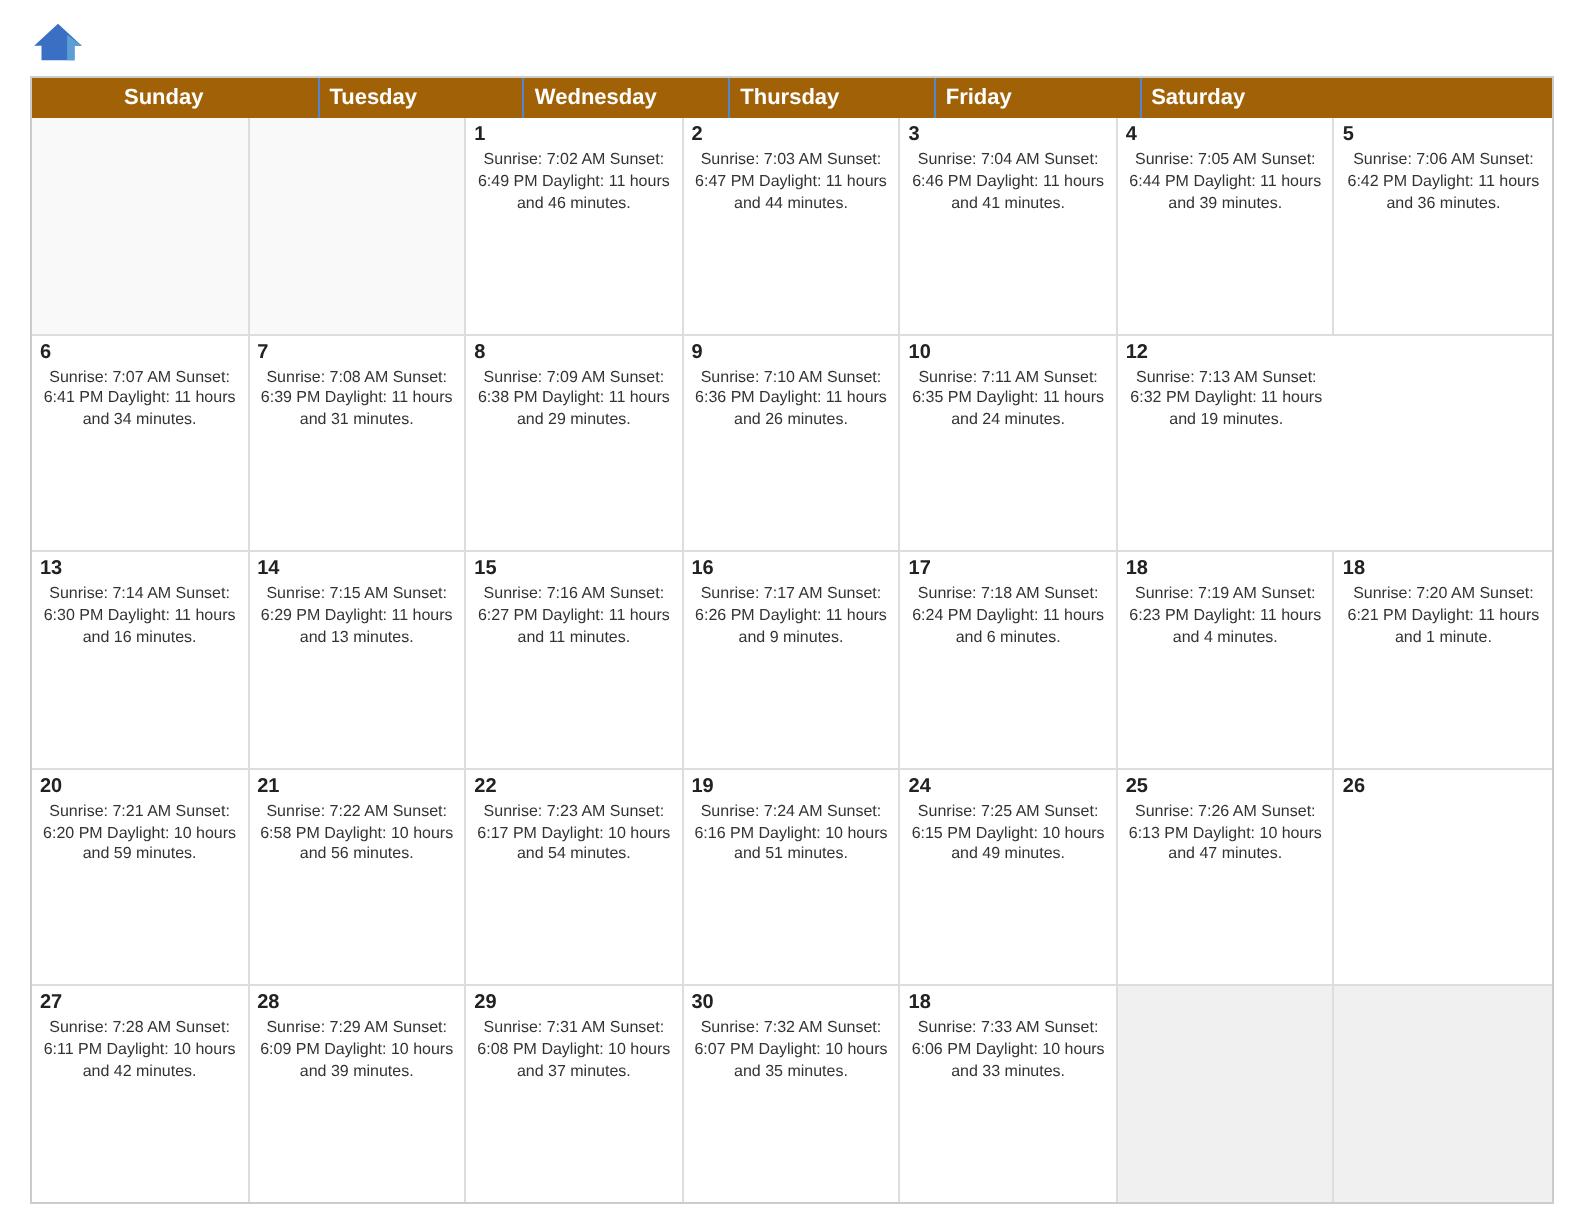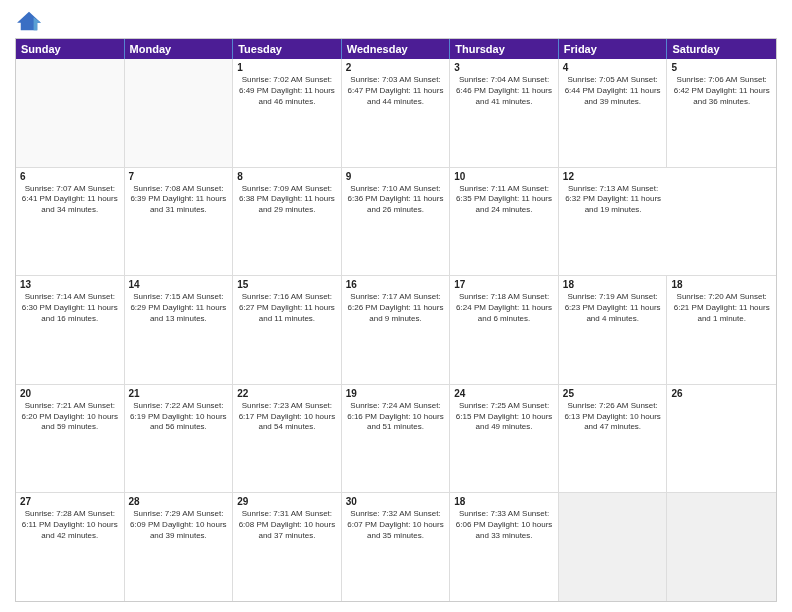--- a/index.html
+++ b/index.html
@@ -55,21 +55,22 @@
     }
     .calendar {
       flex: 1;
       display: flex;
       flex-direction: column;
       border: 1px solid #ccc;
     }
     .cal-header-row {
       display: grid;
       grid-template-columns: repeat(7, 1fr);
-      background: #4c1d95;
+      background: #a16207;
+      padding-left: 41px;
     }
     .cal-header-cell {
       color: #fff;
       font-size: 11px;
       font-weight: bold;
       padding: 4px 5px;
       text-align: left;
       border-right: 1px solid #5585d0;
     }
     .cal-header-cell:last-child { border-right: none; }
@@ -128,21 +129,20 @@
     </div>
     <div class="title-block">
       <h1></h1>
       <p></p>
     </div>
   </div>
 
   <div class="calendar">
     <div class="cal-header-row">
     <div class="cal-header-cell">Sunday</div>
-        <div class="cal-header-cell">Monday</div>
         <div class="cal-header-cell">Tuesday</div>
         <div class="cal-header-cell">Wednesday</div>
         <div class="cal-header-cell">Thursday</div>
         <div class="cal-header-cell">Friday</div>
         <div class="cal-header-cell">Saturday</div>
       </div>
     <div class="cal-body">
     <div class="cal-row">
           <div class="cal-cell empty"></div>
           <div class="cal-cell empty"></div>
@@ -262,21 +262,21 @@
         <div class="cal-row">
           <div class="cal-cell">
             <span class="day-num">20</span>
             <div class="cell-info">Sunrise: 7:21 AM
 Sunset: 6:20 PM
 Daylight: 10 hours and 59 minutes.</div>
           </div>
           <div class="cal-cell">
             <span class="day-num">21</span>
             <div class="cell-info">Sunrise: 7:22 AM
-Sunset: 6:19 PM
+Sunset: 6:58 PM
 Daylight: 10 hours and 56 minutes.</div>
           </div>
           <div class="cal-cell">
             <span class="day-num">22</span>
             <div class="cell-info">Sunrise: 7:23 AM
 Sunset: 6:17 PM
 Daylight: 10 hours and 54 minutes.</div>
           </div>
           <div class="cal-cell">
             <span class="day-num">19</span>

